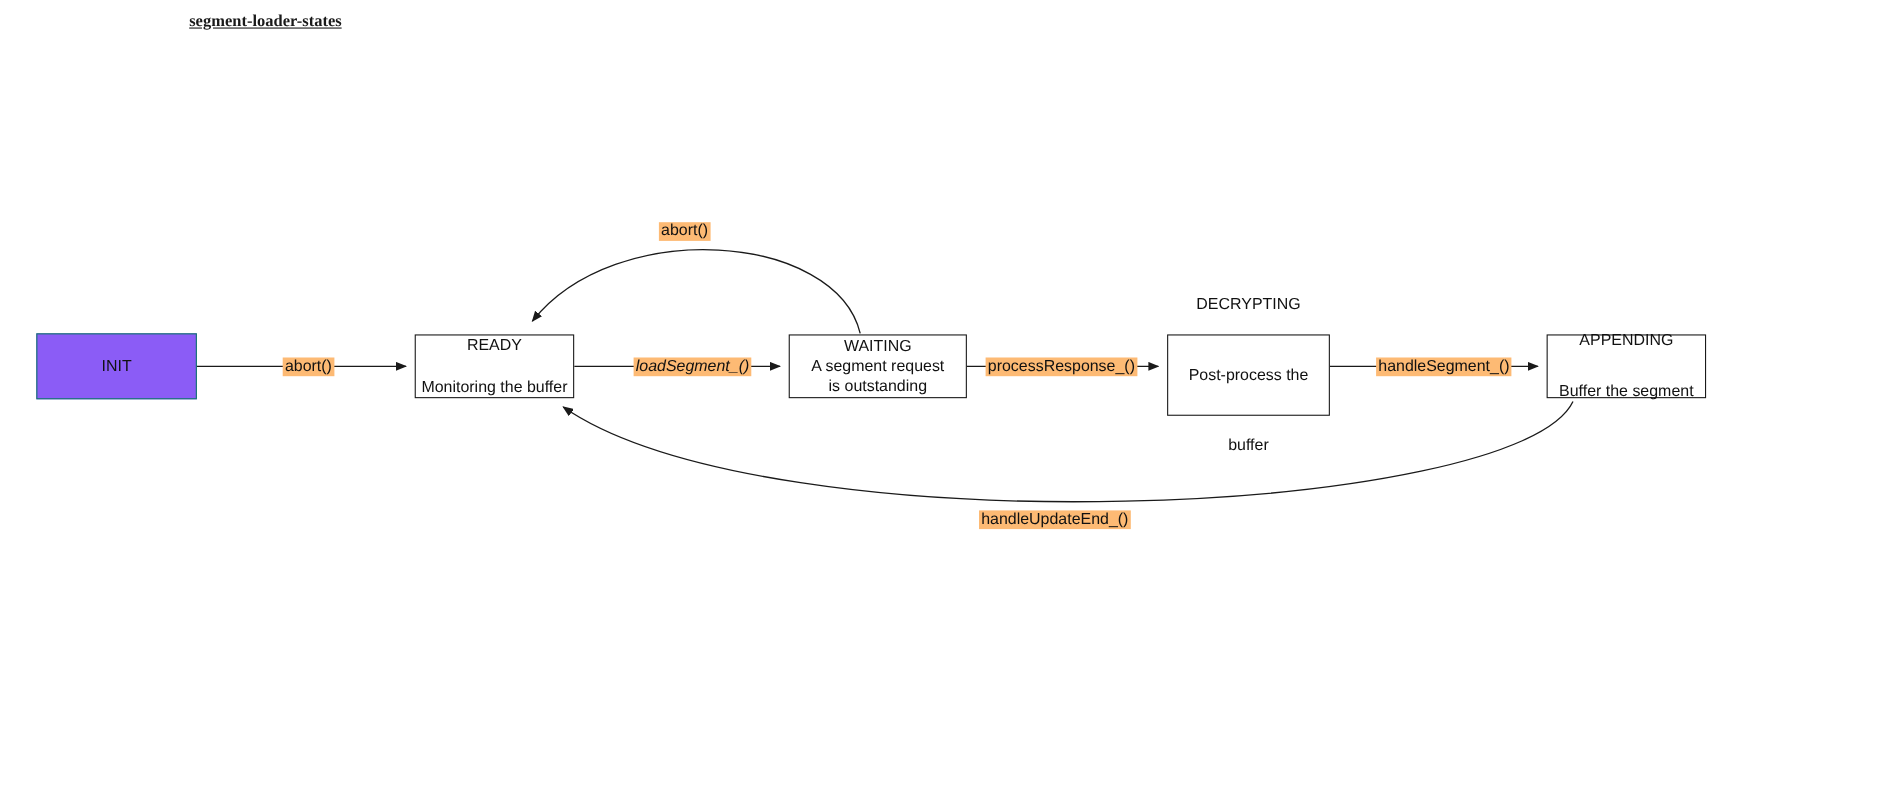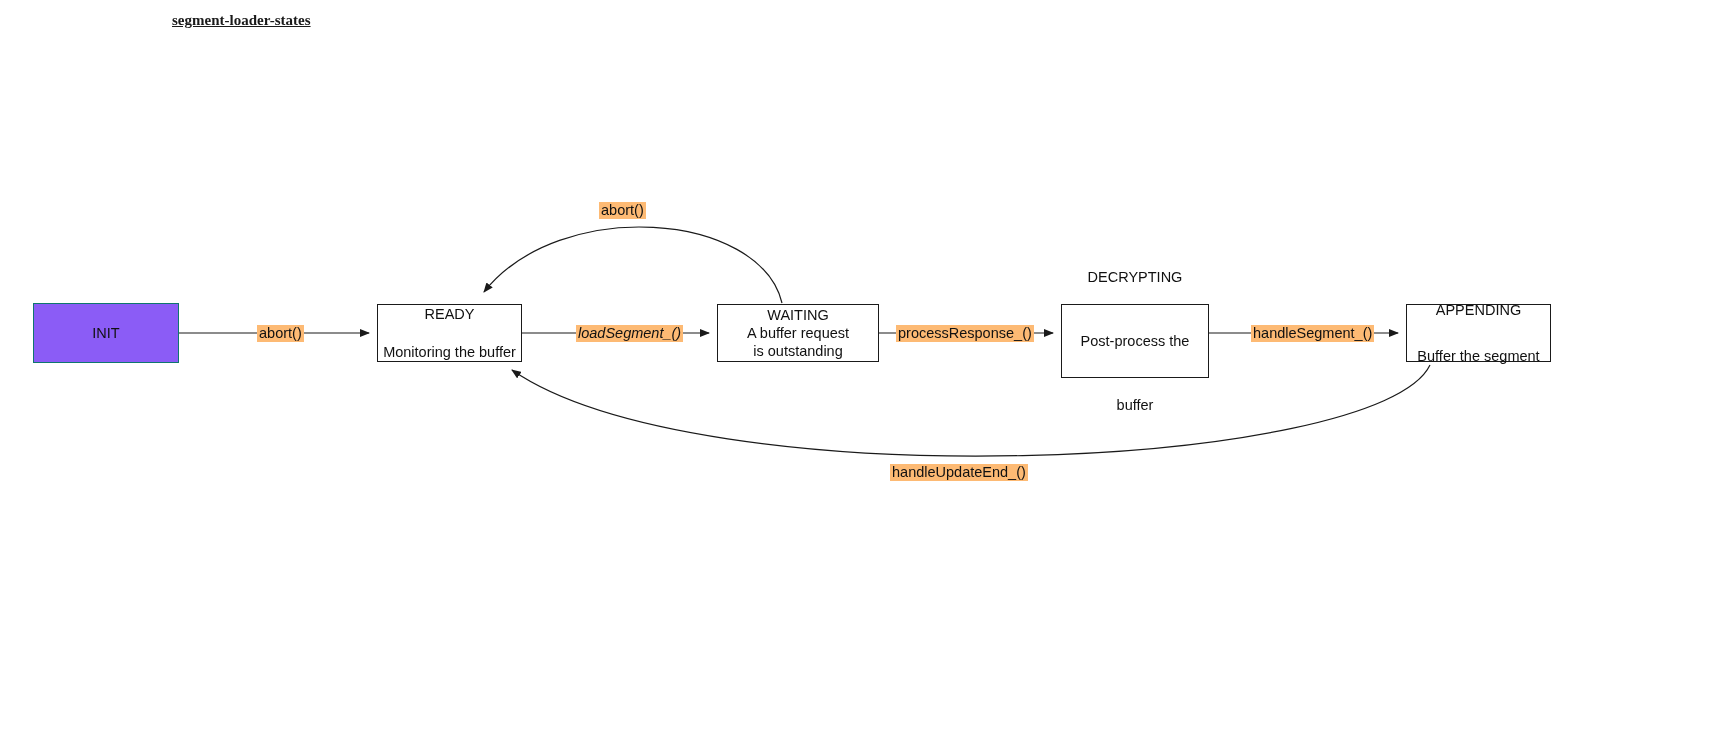--- a/index.html
+++ b/index.html
@@ -92,21 +92,21 @@
   <span class="nline">INIT</span>
 </div>
 
 <div class="node" style="left:377px; top:304px; width:145px; height:58px;justify-content:space-between;">
   <span class="nline">READY</span>
   <span class="nline">Monitoring the buffer</span>
 </div>
 
 <div class="node" style="left:717px; top:304px; width:162px; height:58px;">
   <span class="nline">WAITING</span>
-  <span class="nline">A buffer request</span>
+  <span class="nline">A segment request</span>
   <span class="nline">is outstanding</span>
 </div>
 
 <div class="node" style="left:1061px; top:304px; width:148px; height:74px;gap:46px;">
   <span class="nline">DECRYPTING</span>
   <span class="nline">Post-process the</span>
   <span class="nline">buffer</span>
 </div>
 
 <div class="node" style="left:1406px; top:304px; width:145px; height:58px;gap:28px;">

